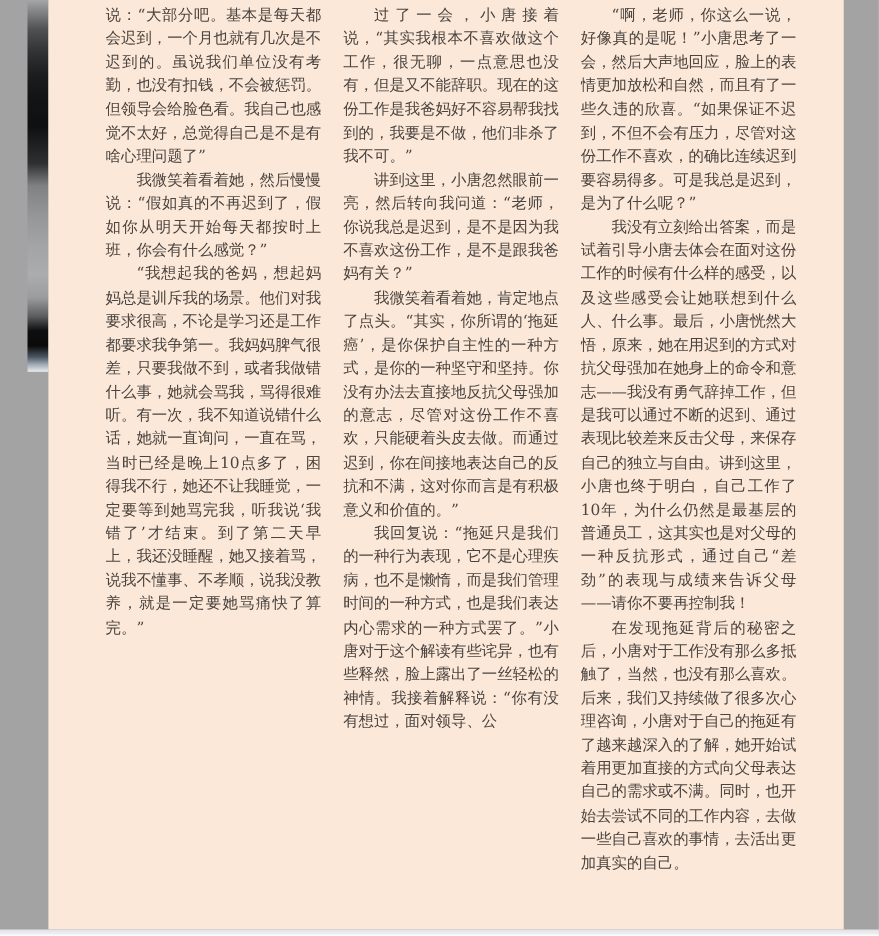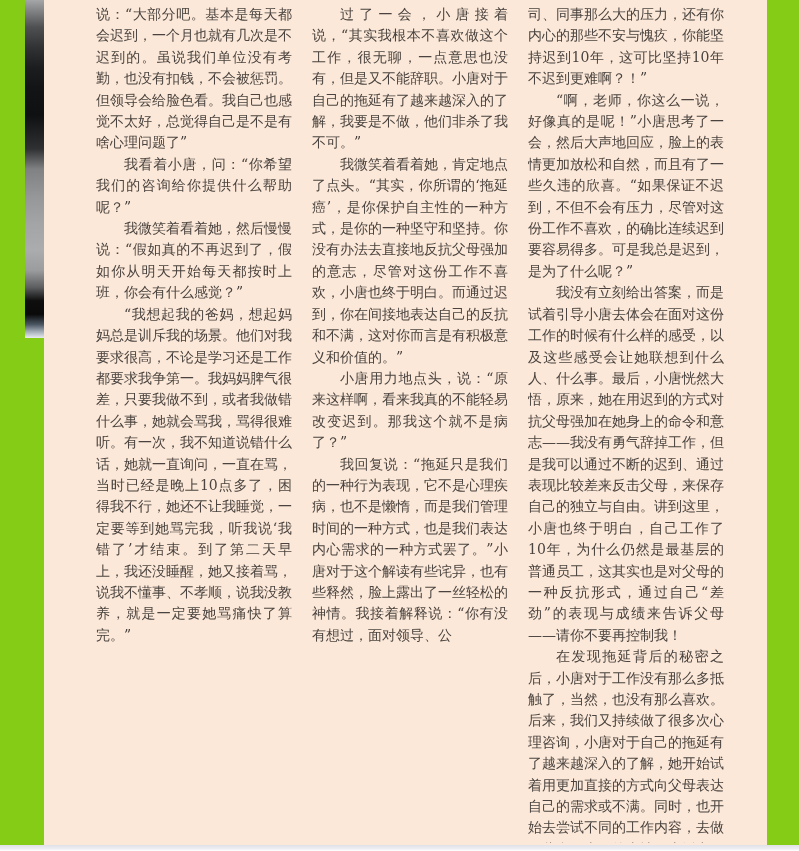--- a/index.html
+++ b/index.html
@@ -2,21 +2,21 @@
 <html><head>
 <meta charset="utf-8">
 <style>
   html, body { margin: 0; padding: 0; }
   body {
     width: 799px; height: 851px;
     background: #ffffff;
     overflow: hidden;
     font-family: "DejaVu Serif", "Liberation Serif", serif;
   }
-  .canvas { position: relative; width: 799px; height: 851px; background: #84cc16; }
+  .canvas { position: relative; width: 799px; height: 851px; background: #a3a3a3; }
 
   
   .photo-edge {
     position: absolute; left: 25px; top: 0; width: 19px; height: 338px;
     background: linear-gradient(180deg,
       #a4a6a8 0%, #8e9092 2%,
       #4e5052 8%, #303234 14%,
       #1b1d1f 20%, #131415 26%,
       #0f1011 34%, #2e3032 44%,
       #7f8183 50%, #949698 58%,
@@ -55,35 +55,33 @@
 
 <div class="canvas">
 
   <div class="photo-edge"></div>
 
   <div class="page">
     <div class="columns">
 
       <div class="col">
         <p>说：“大部分吧。基本是每天都会迟到，一个月也就有几次是不迟到的。虽说我们单位没有考勤，也没有扣钱，不会被惩罚。但领导会给脸色看。我自己也感觉不太好，总觉得自己是不是有啥心理问题了”</p>
-        <p class="indent">我看着小唐，问：“你希望我们的咨询给你提供什么帮助呢？”</p>
         <p class="indent">我微笑着看着她，然后慢慢说：“假如真的不再迟到了，假如你从明天开始每天都按时上班，你会有什么感觉？”</p>
         <p class="indent">“我想起我的爸妈，想起妈妈总是训斥我的场景。他们对我要求很高，不论是学习还是工作都要求我争第一。我妈妈脾气很差，只要我做不到，或者我做错什么事，她就会骂我，骂得很难听。有一次，我不知道说错什么话，她就一直询问，一直在骂，当时已经是晚上10点多了，困得我不行，她还不让我睡觉，一定要等到她骂完我，听我说‘我错了’才结束。到了第二天早上，我还没睡醒，她又接着骂，说我不懂事、不孝顺，说我没教养，就是一定要她骂痛快了算完。”</p>
 
       </div>
 
       <div class="col">
-        <p class="indent">过了一会，小唐接着说，“其实我根本不喜欢做这个工作，很无聊，一点意思也没有，但是又不能辞职。小唐对于自己的拖延有了越来越深入的了解，我要是不做，他们非杀了我不可。”</p>
-        <p class="indent">我微笑着看着她，肯定地点了点头。“其实，你所谓的‘拖延癌’，是你保护自主性的一种方式，是你的一种坚守和坚持。你没有办法去直接地反抗父母强加的意志，尽管对这份工作不喜欢，小唐也终于明白。而通过迟到，你在间接地表达自己的反抗和不满，这对你而言是有积极意义和价值的。”</p>
-        <p class="indent">小唐用力地点头，说：“原来这样啊，看来我真的不能轻易改变迟到。那我这个就不是病了？”</p>
+        <p class="indent">过了一会，小唐接着说，“其实我根本不喜欢做这个工作，很无聊，一点意思也没有，但是又不能辞职。现在的这份工作是我爸妈好不容易帮我找到的，我要是不做，他们非杀了我不可。”</p>
+        <p class="indent">讲到这里，小唐忽然眼前一亮，然后转向我问道：“老师，你说我总是迟到，是不是因为我不喜欢这份工作，是不是跟我爸妈有关？”</p>
+        <p class="indent">我微笑着看着她，肯定地点了点头。“其实，你所谓的‘拖延癌’，是你保护自主性的一种方式，是你的一种坚守和坚持。你没有办法去直接地反抗父母强加的意志，尽管对这份工作不喜欢，只能硬着头皮去做。而通过迟到，你在间接地表达自己的反抗和不满，这对你而言是有积极意义和价值的。”</p>
         <p class="indent">我回复说：“拖延只是我们的一种行为表现，它不是心理疾病，也不是懒惰，而是我们管理时间的一种方式，也是我们表达内心需求的一种方式罢了。”小唐对于这个解读有些诧异，也有些释然，脸上露出了一丝轻松的神情。我接着解释说：“你有没有想过，面对领导、公</p>
       </div>
 
       <div class="col">
-        <p>司、同事那么大的压力，还有你内心的那些不安与愧疚，你能坚持迟到10年，这可比坚持10年不迟到更难啊？！”</p>
         <p class="indent">“啊，老师，你这么一说，好像真的是呢！”小唐思考了一会，然后大声地回应，脸上的表情更加放松和自然，而且有了一些久违的欣喜。“如果保证不迟到，不但不会有压力，尽管对这份工作不喜欢，的确比连续迟到要容易得多。可是我总是迟到，是为了什么呢？”</p>
         <p class="indent">我没有立刻给出答案，而是试着引导小唐去体会在面对这份工作的时候有什么样的感受，以及这些感受会让她联想到什么人、什么事。最后，小唐恍然大悟，原来，她在用迟到的方式对抗父母强加在她身上的命令和意志——我没有勇气辞掉工作，但是我可以通过不断的迟到、通过表现比较差来反击父母，来保存自己的独立与自由。讲到这里，小唐也终于明白，自己工作了10年，为什么仍然是最基层的普通员工，这其实也是对父母的一种反抗形式，通过自己“差劲”的表现与成绩来告诉父母——请你不要再控制我！</p>
         <p class="indent"><span>在发现拖延背后的秘密之后，小唐对于工作没有那么多抵触了，当然，也没有那么喜欢。后来，我们又持续做了很多次心理咨询，小唐对于自己的拖延有了越来越深入的了解，她开始试着用更加直接的方式向父母表达自己的需求或不满。同时，也开始去尝试不同的工作内容，去做一些自己喜欢的事情，去活出更加真实的自己。</span></p>
       </div>
 
     </div>
   </div>
 
   <div class="bottom-edge"></div>
 

